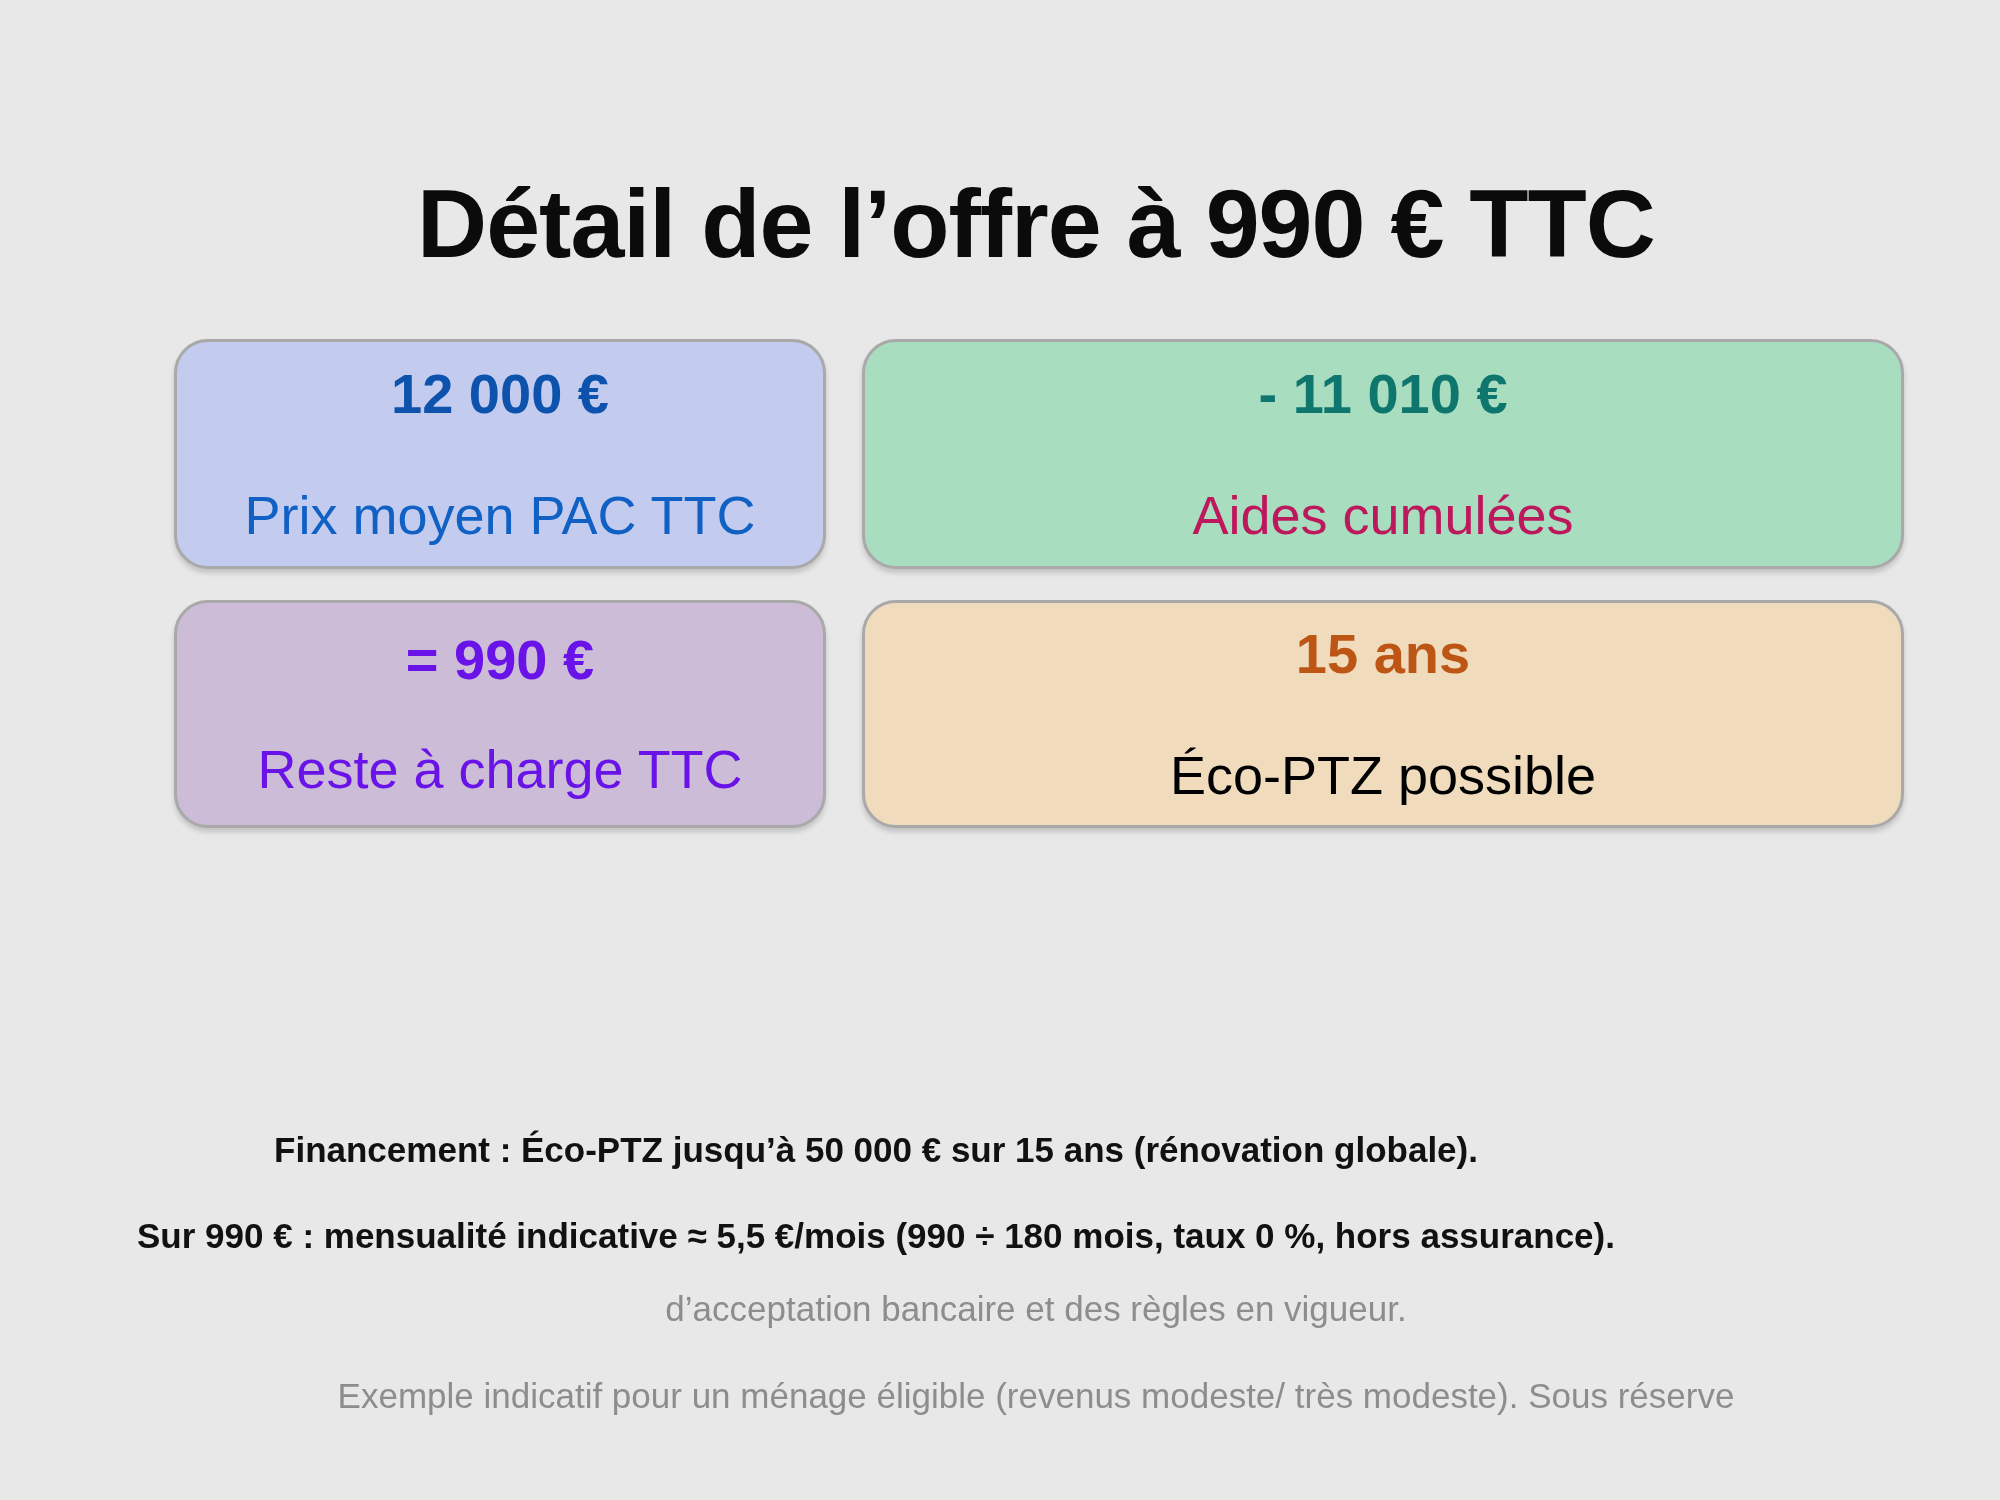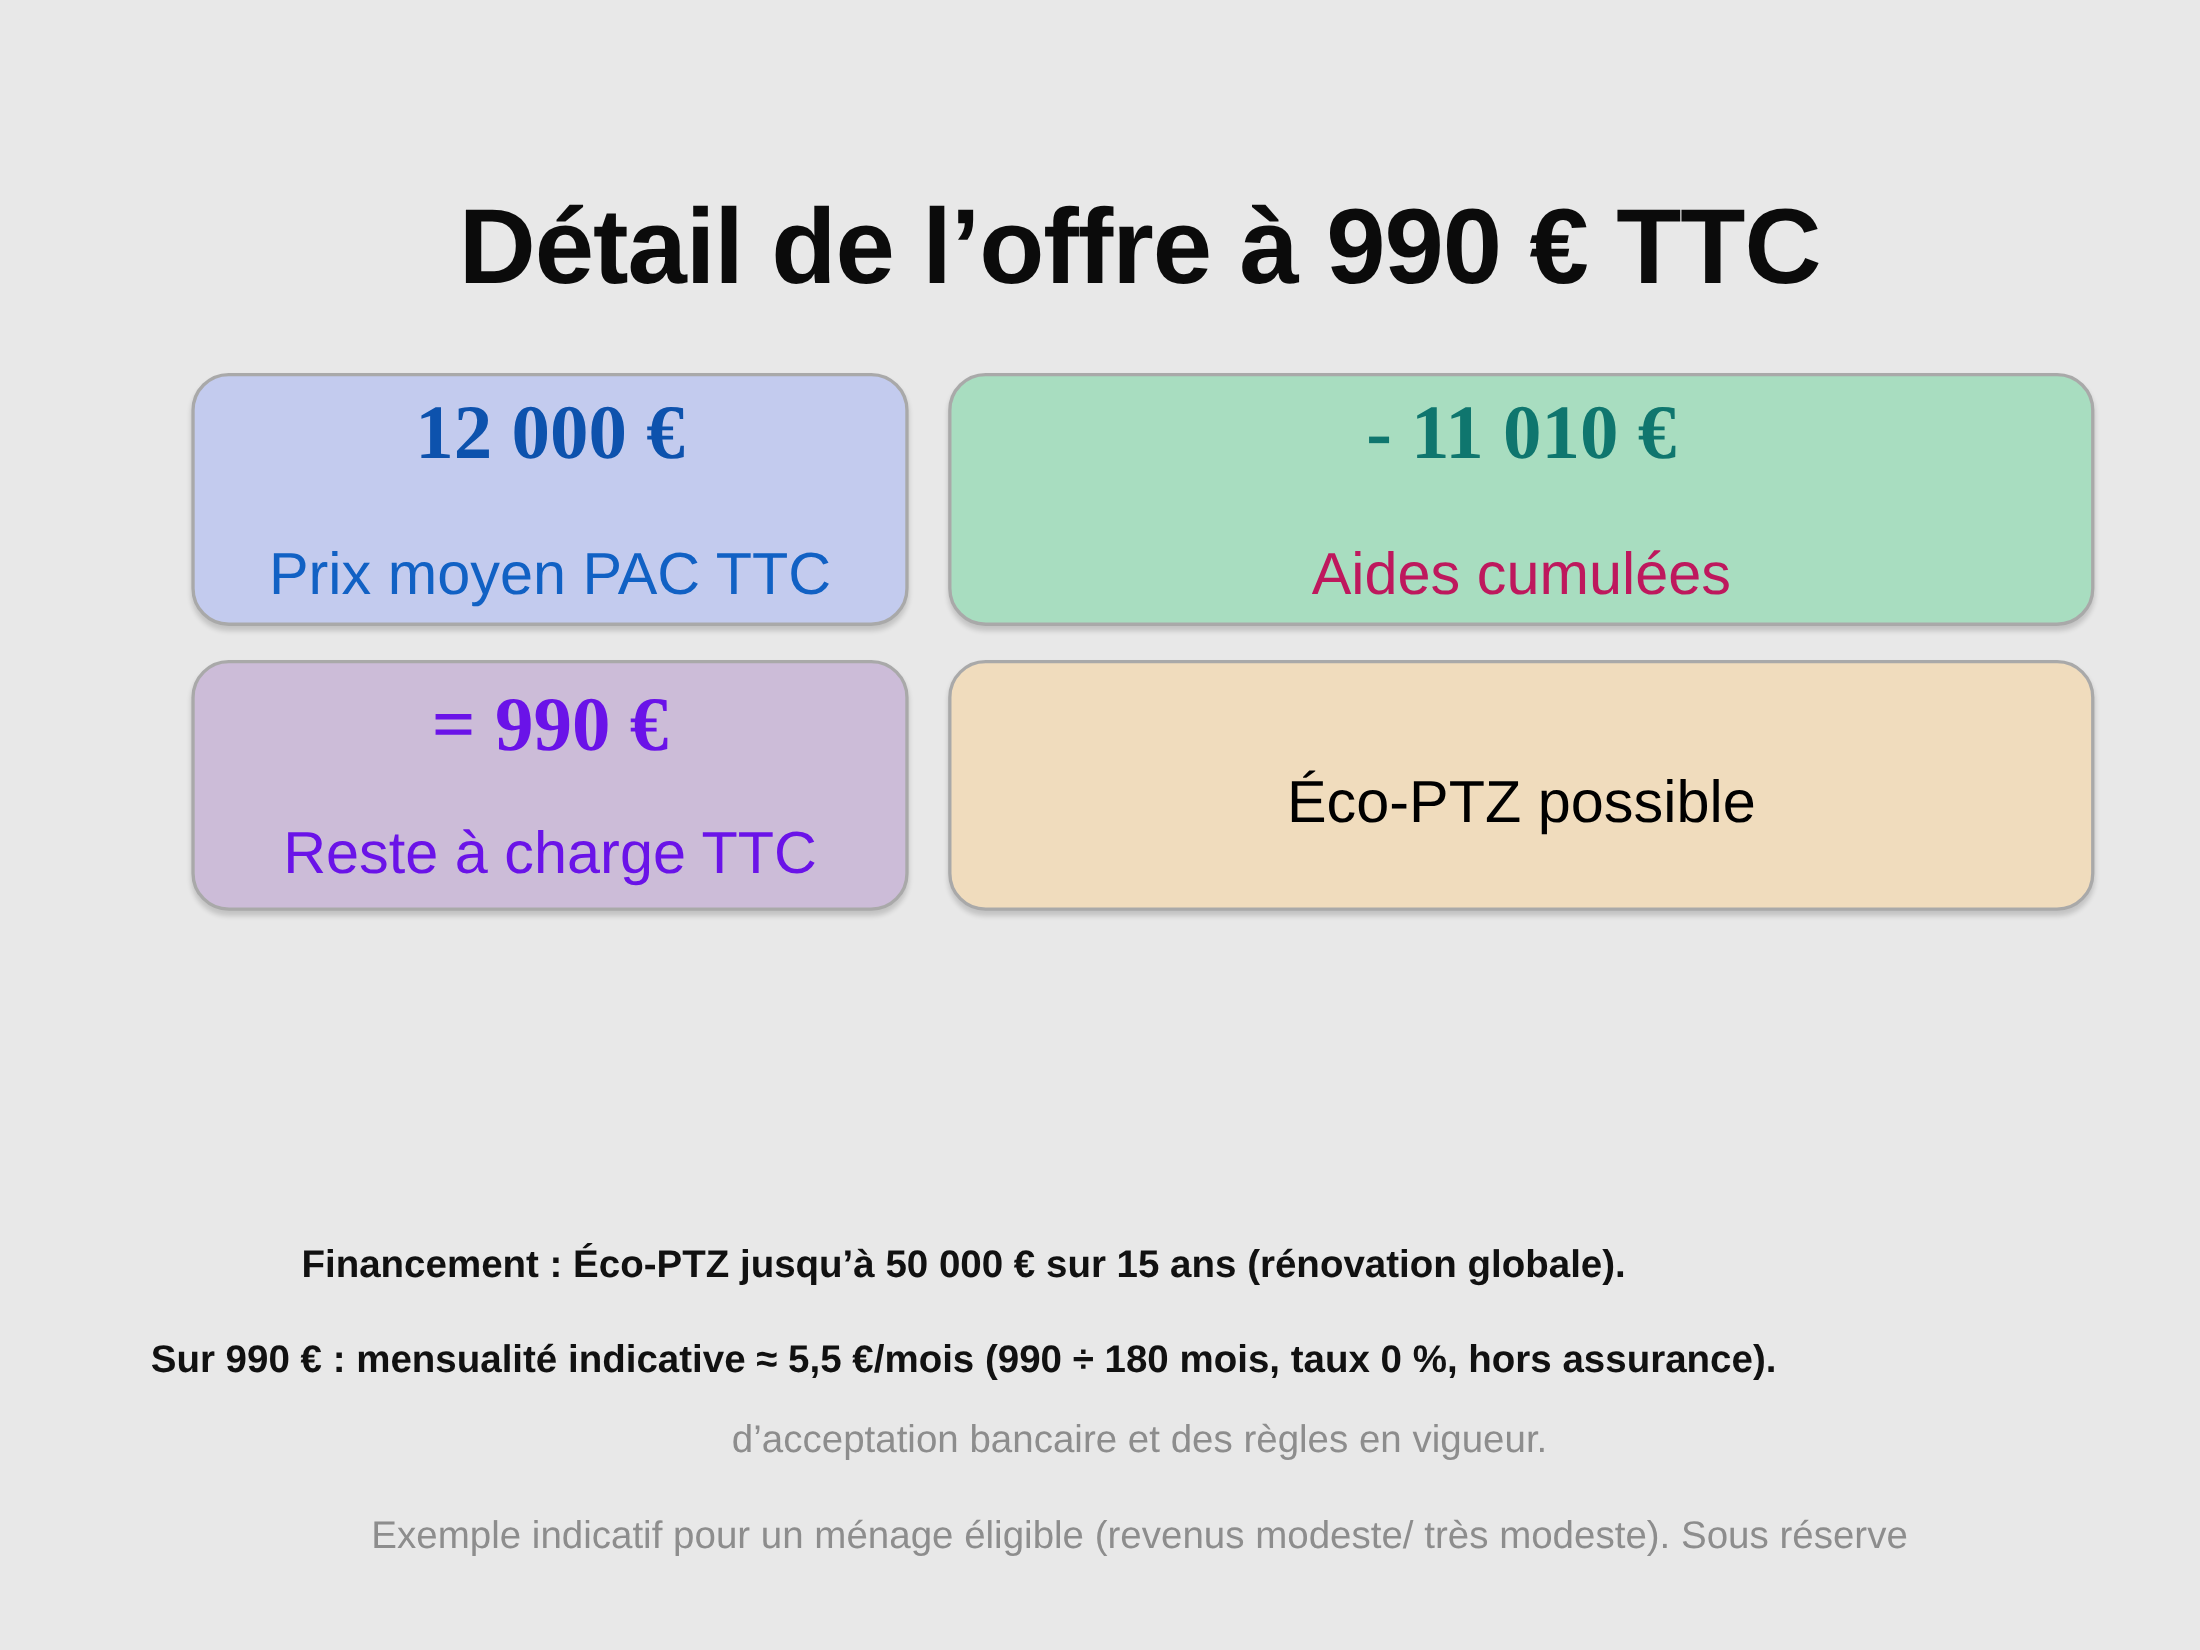--- a/index.html
+++ b/index.html
@@ -53,25 +53,24 @@
     border: 3px solid #a9a9a9;
     box-shadow: 0 4px 5px rgba(0,0,0,0.16);
     display: flex;
     flex-direction: column;
     align-items: center;
     justify-content: center;
     overflow: hidden;
   }
 
   .card .value {
-    font-size: 70px;
+    font-size: 56px;
     font-weight: 700;
     line-height: 1;
     white-space: nowrap;
-    font-family: Liberation Serif, serif;
   }
 
   .card .label {
     font-size: 54px;
     font-weight: 400;
     line-height: 1;
     margin-top: 30px;
     white-space: nowrap;
   }
 
@@ -141,20 +140,21 @@
       <div class="value">- 11 010 €</div>
       <div class="label">Aides cumulées</div>
     </div>
 
     <div class="card card-rest">
       <div class="value">= 990 €</div>
       <div class="label">Reste à charge TTC</div>
     </div>
 
     <div class="card card-loan">
+      <div class="value">15 ans</div>
       <div class="label">Éco-PTZ possible</div>
     </div>
 
   </div>
 
   <div class="finance-note">
     <span class="ln">Financement : Éco-PTZ jusqu’à 50 000 € sur 15 ans (rénovation globale).</span>
     <span class="ln">Sur 990 € : mensualité indicative ≈ 5,5 €/mois (990 ÷ 180 mois, taux 0 %, hors assurance).</span>
   </div>
 

